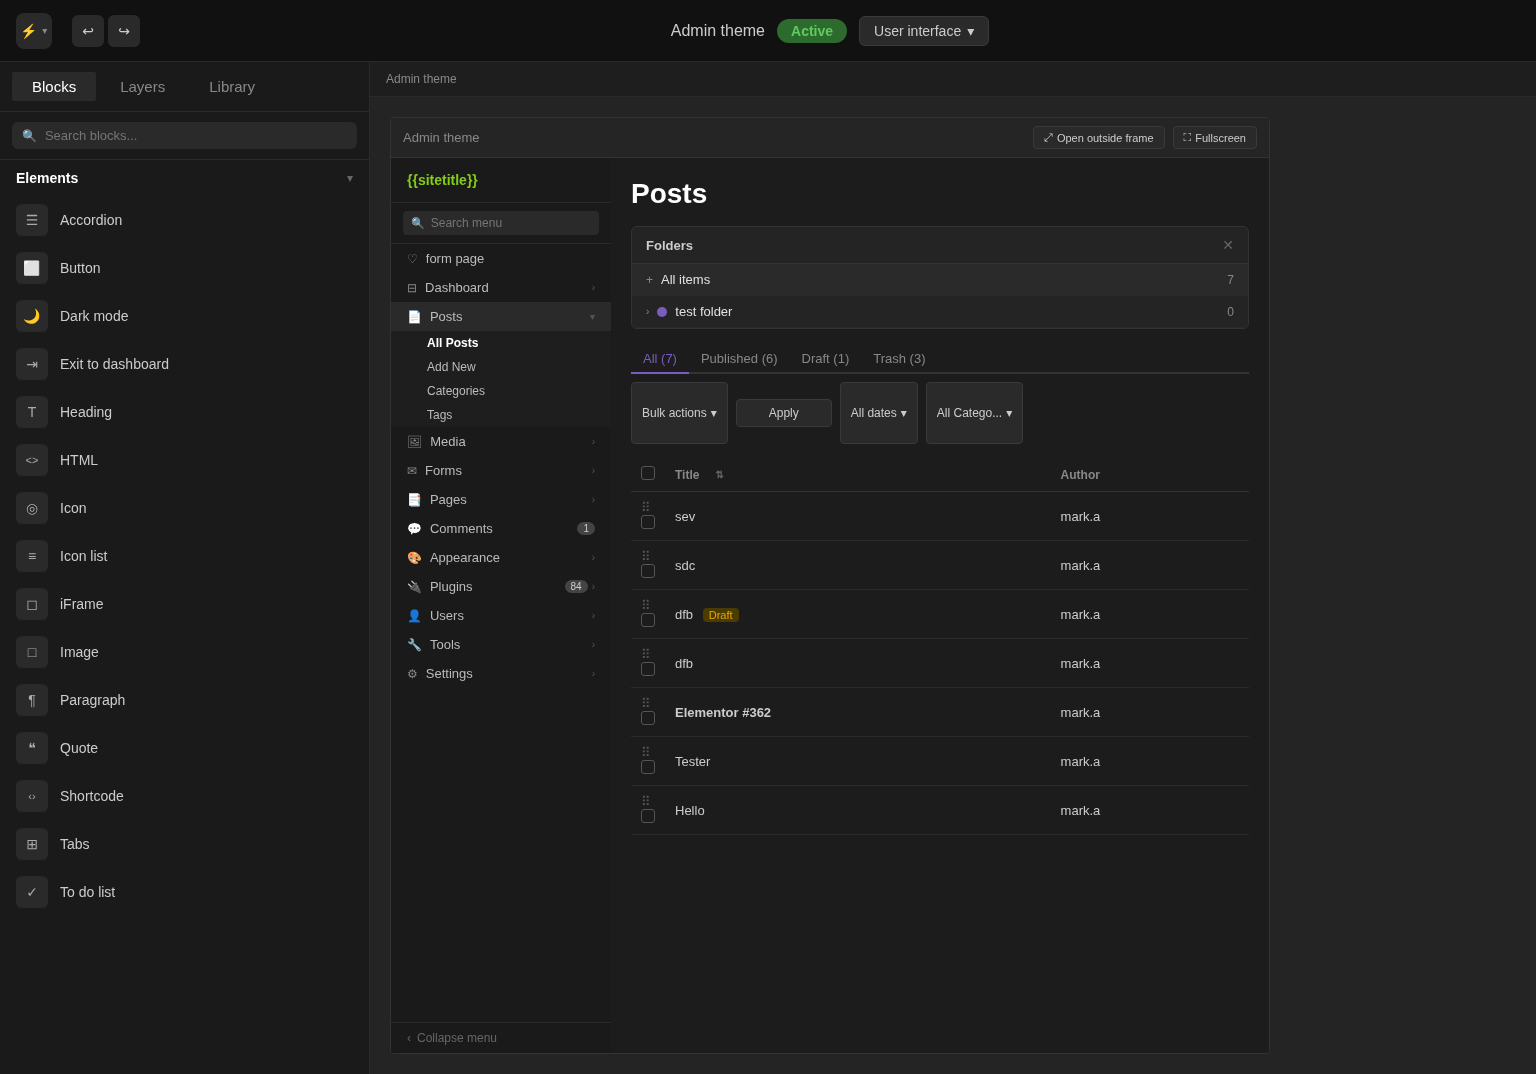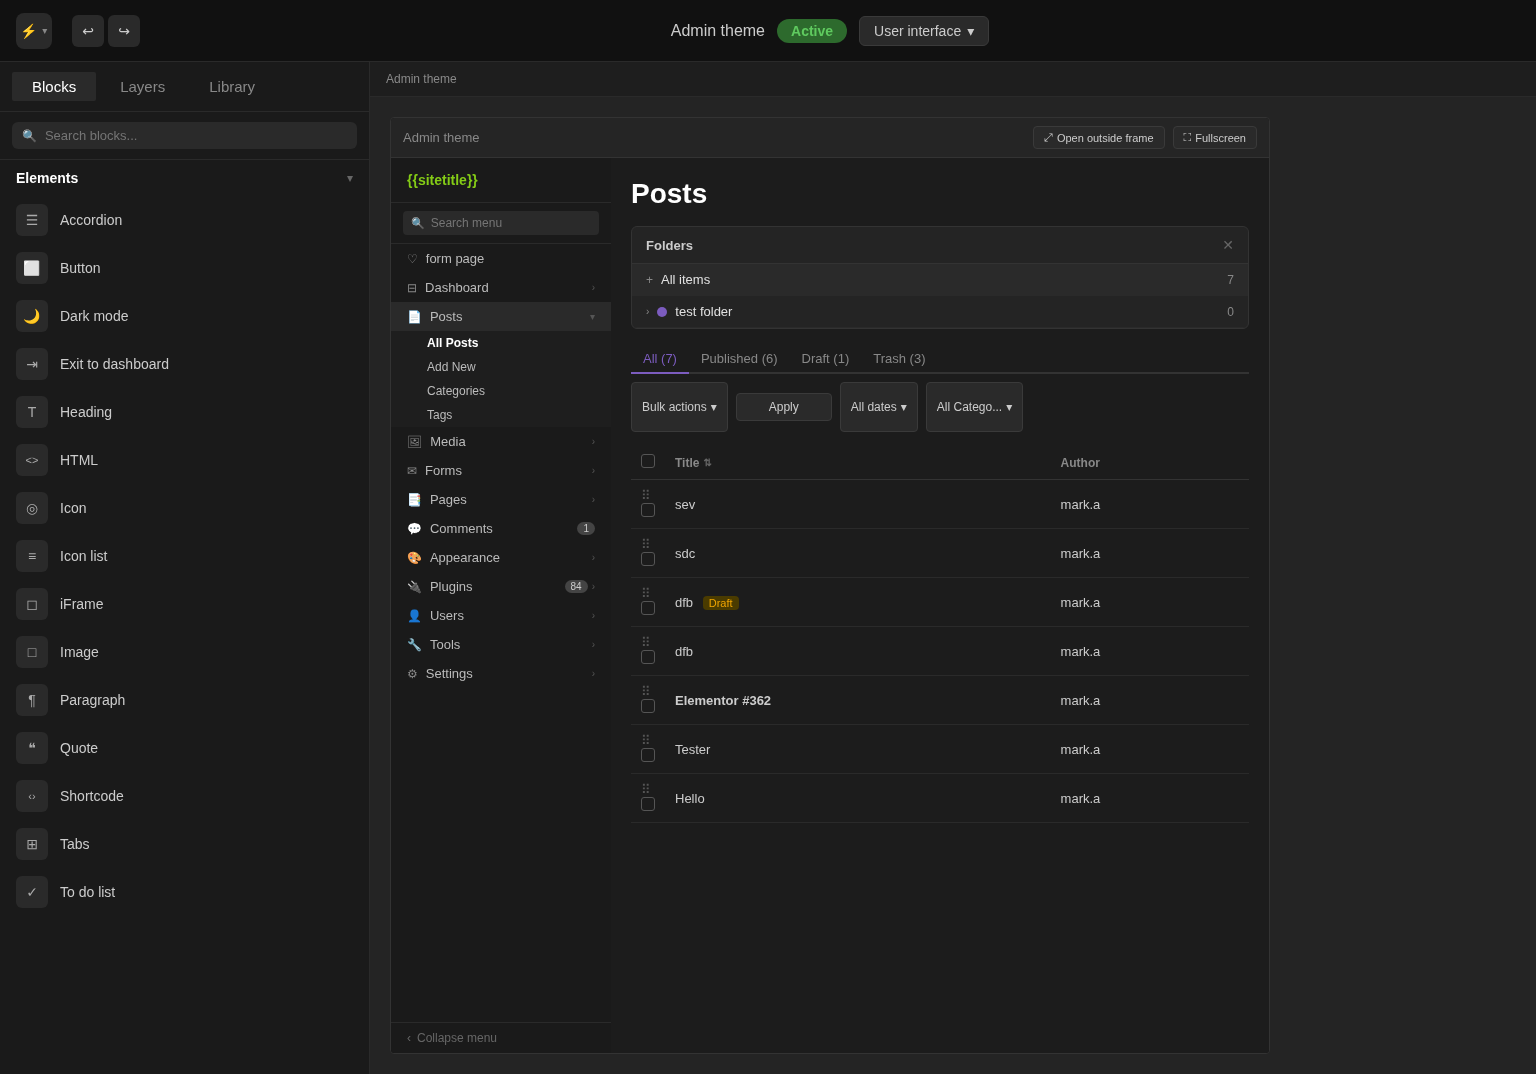--- a/index.html
+++ b/index.html
@@ -234,21 +234,21 @@
     .posts-tab {
       padding: 6px 12px; font-size: 13px; color: #888; cursor: pointer;
       border-bottom: 2px solid transparent; margin-bottom: -2px;
     }
     .posts-tab.active { color: #7c5cbf; border-bottom-color: #7c5cbf; }
 
     
     .filter-bar { display: flex; gap: 8px; margin-bottom: 14px; align-items: center; }
     .filter-select {
       background: #2a2a2a; border: 1px solid #3a3a3a; border-radius: 4px; color: #ccc;
-      padding: 17px 10px; font-size: 12px; cursor: pointer; display: flex; align-items: center; gap: 4px;
+      padding: 23px 10px; font-size: 12px; cursor: pointer; display: flex; align-items: center; gap: 4px;
     }
     .filter-apply-btn {
       background: #2a2a2a; border: 1px solid #3a3a3a; border-radius: 4px; color: #ccc;
       padding: 6px 32px; font-size: 12px; cursor: pointer;
     }
 
     
     .posts-table { width: 100%; border-collapse: collapse; }
     .posts-table th {
       text-align: left; padding: 8px 10px; font-size: 12px; font-weight: 600;
@@ -256,21 +256,21 @@
     }
     .posts-table td {
       padding: 8px 10px; font-size: 13px; color: #ccc; border-bottom: 1px solid #2a2a2a;
     }
     .drag-handle { color: #555; margin-right: 4px; }
     .cb { width: 14px; height: 14px; border: 1px solid #555; border-radius: 3px; cursor: pointer; display: inline-block; }
     .draft-badge {
       background: #4a3b00; color: #f0a500; border-radius: 4px; padding: 1px 6px; font-size: 11px; margin-left: 6px; text-align: center;
     }
     .sort-icon { font-size: 10px; color: #666; }
-    .title-sort { display: flex; align-items: center; gap: 4px; }
+    .title-sort { display: flex; align-items: center; gap: 16px; }
   </style>
 </head>
 <body>
 
 <div class="top-bar">
   <div class="top-bar-left">
     <button class="logo-btn">
       <span class="logo-icon">⚡</span>
       <span class="dropdown-arrow">▾</span>
     </button>

